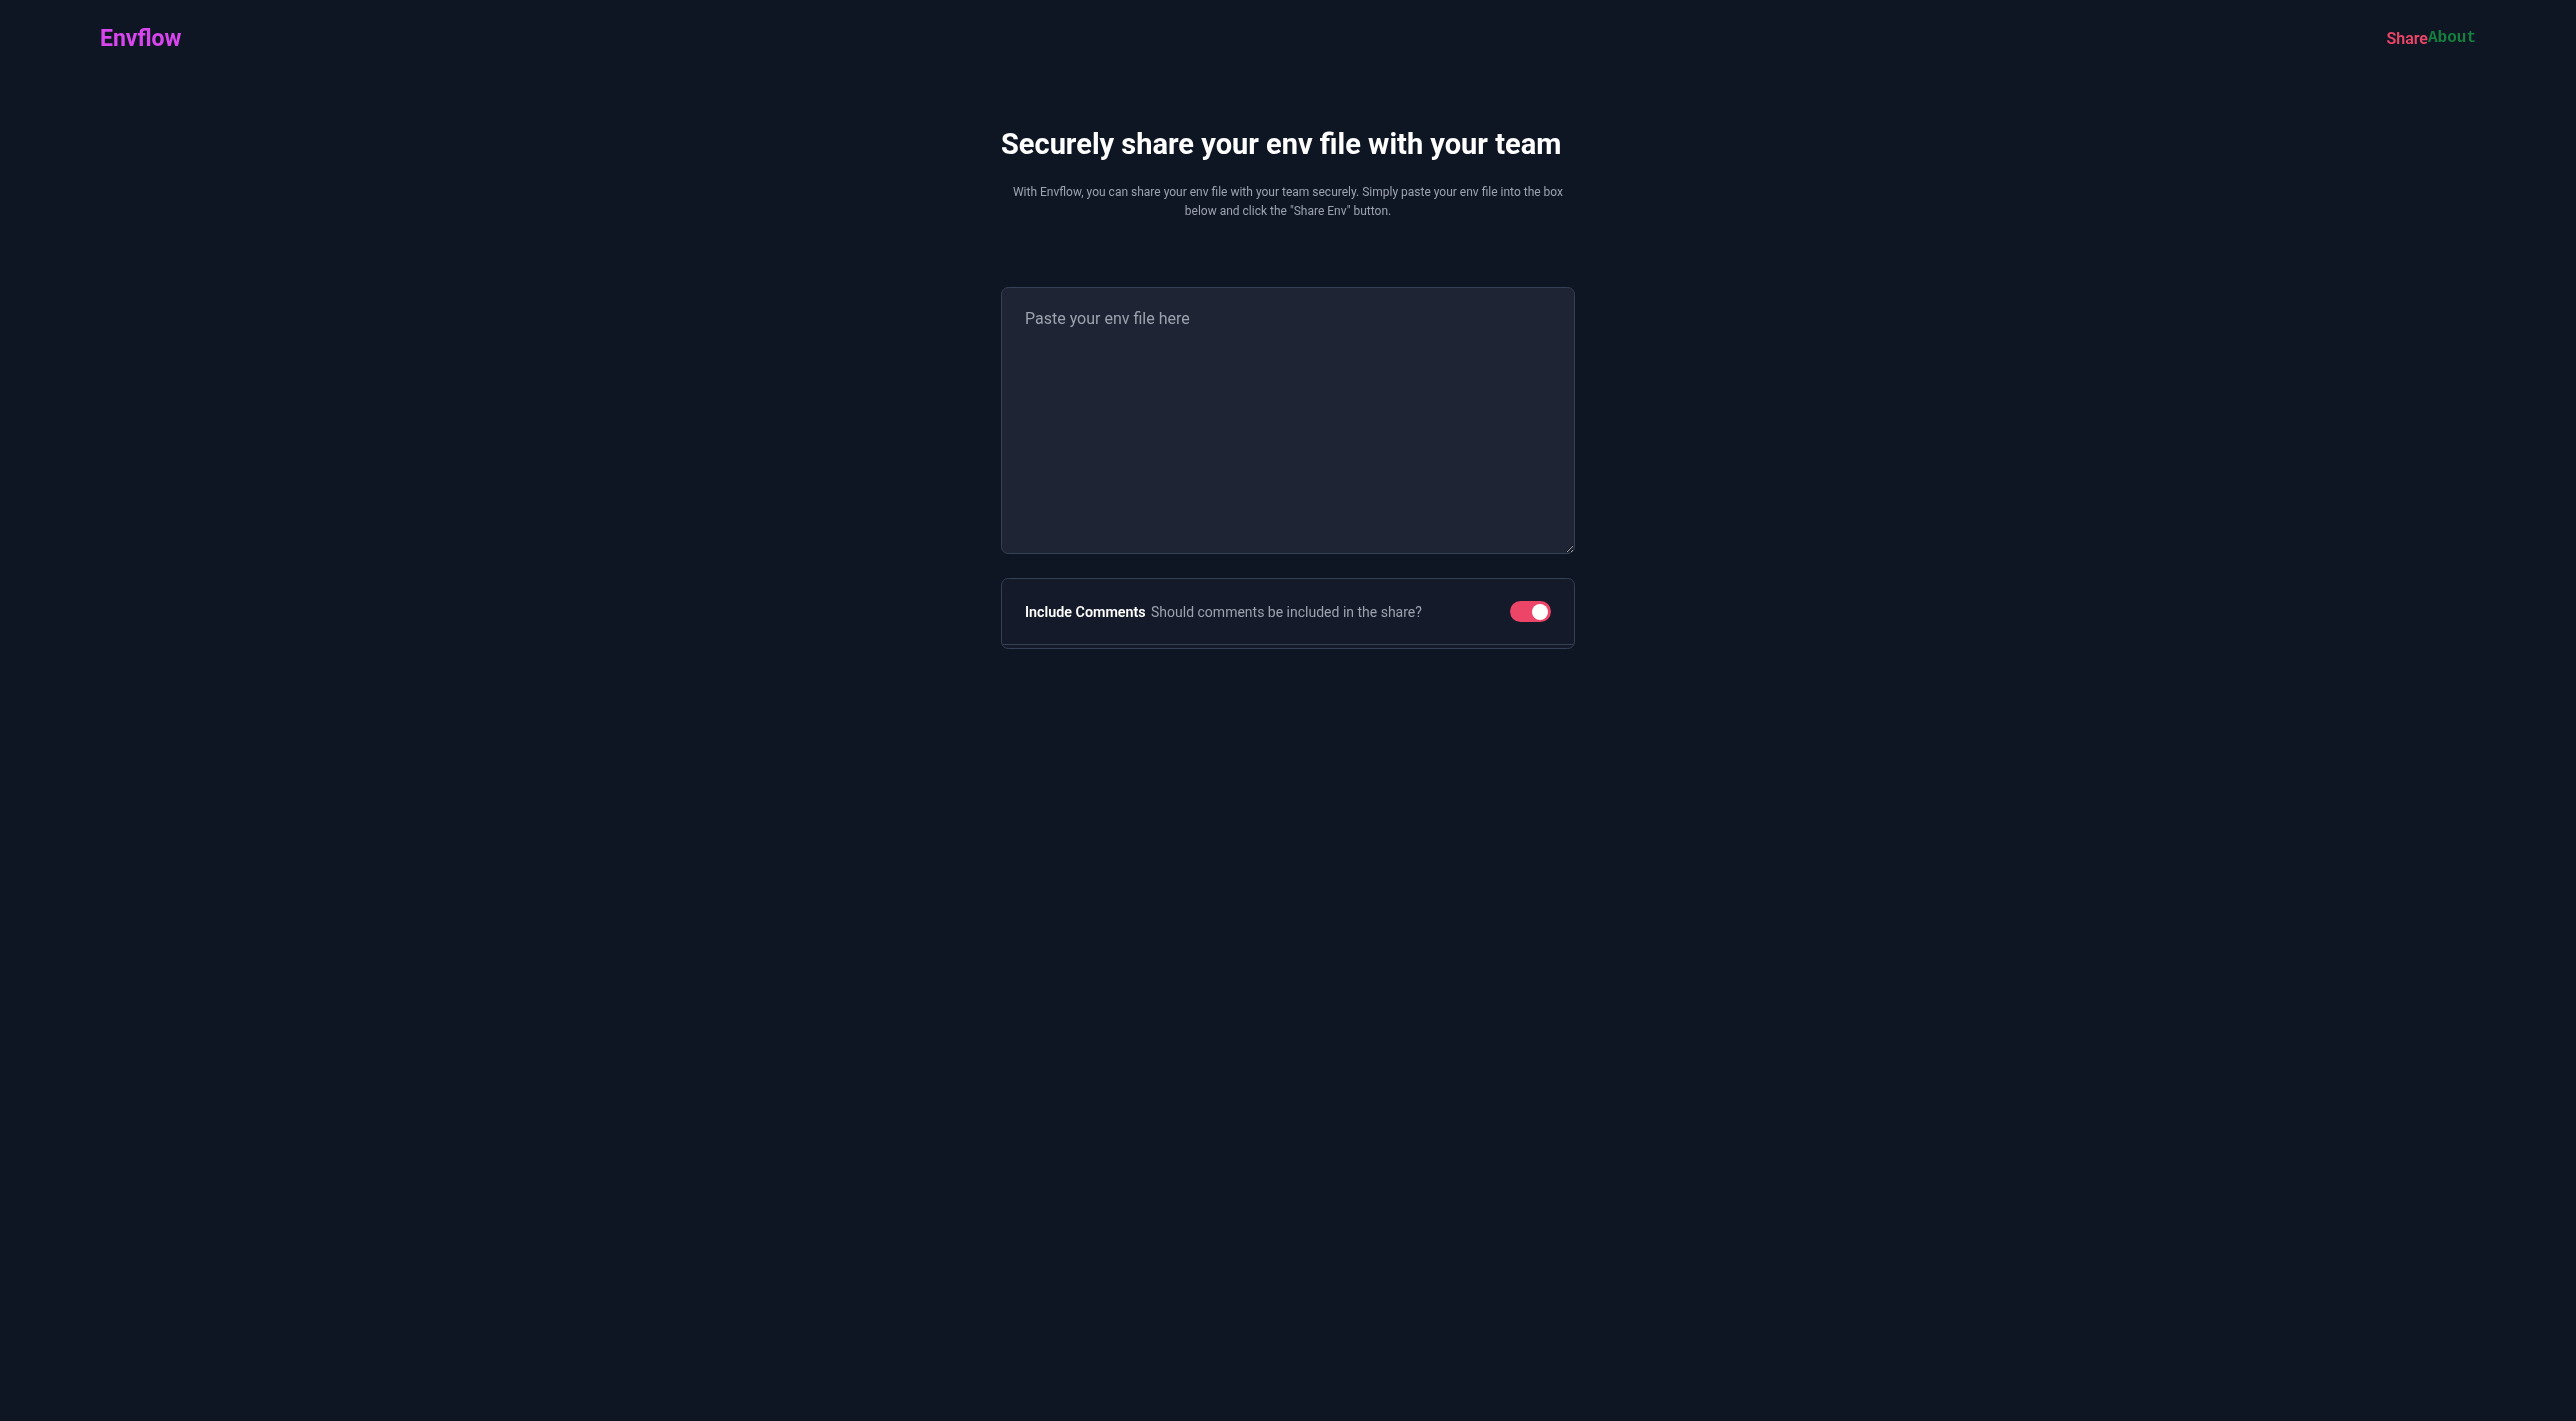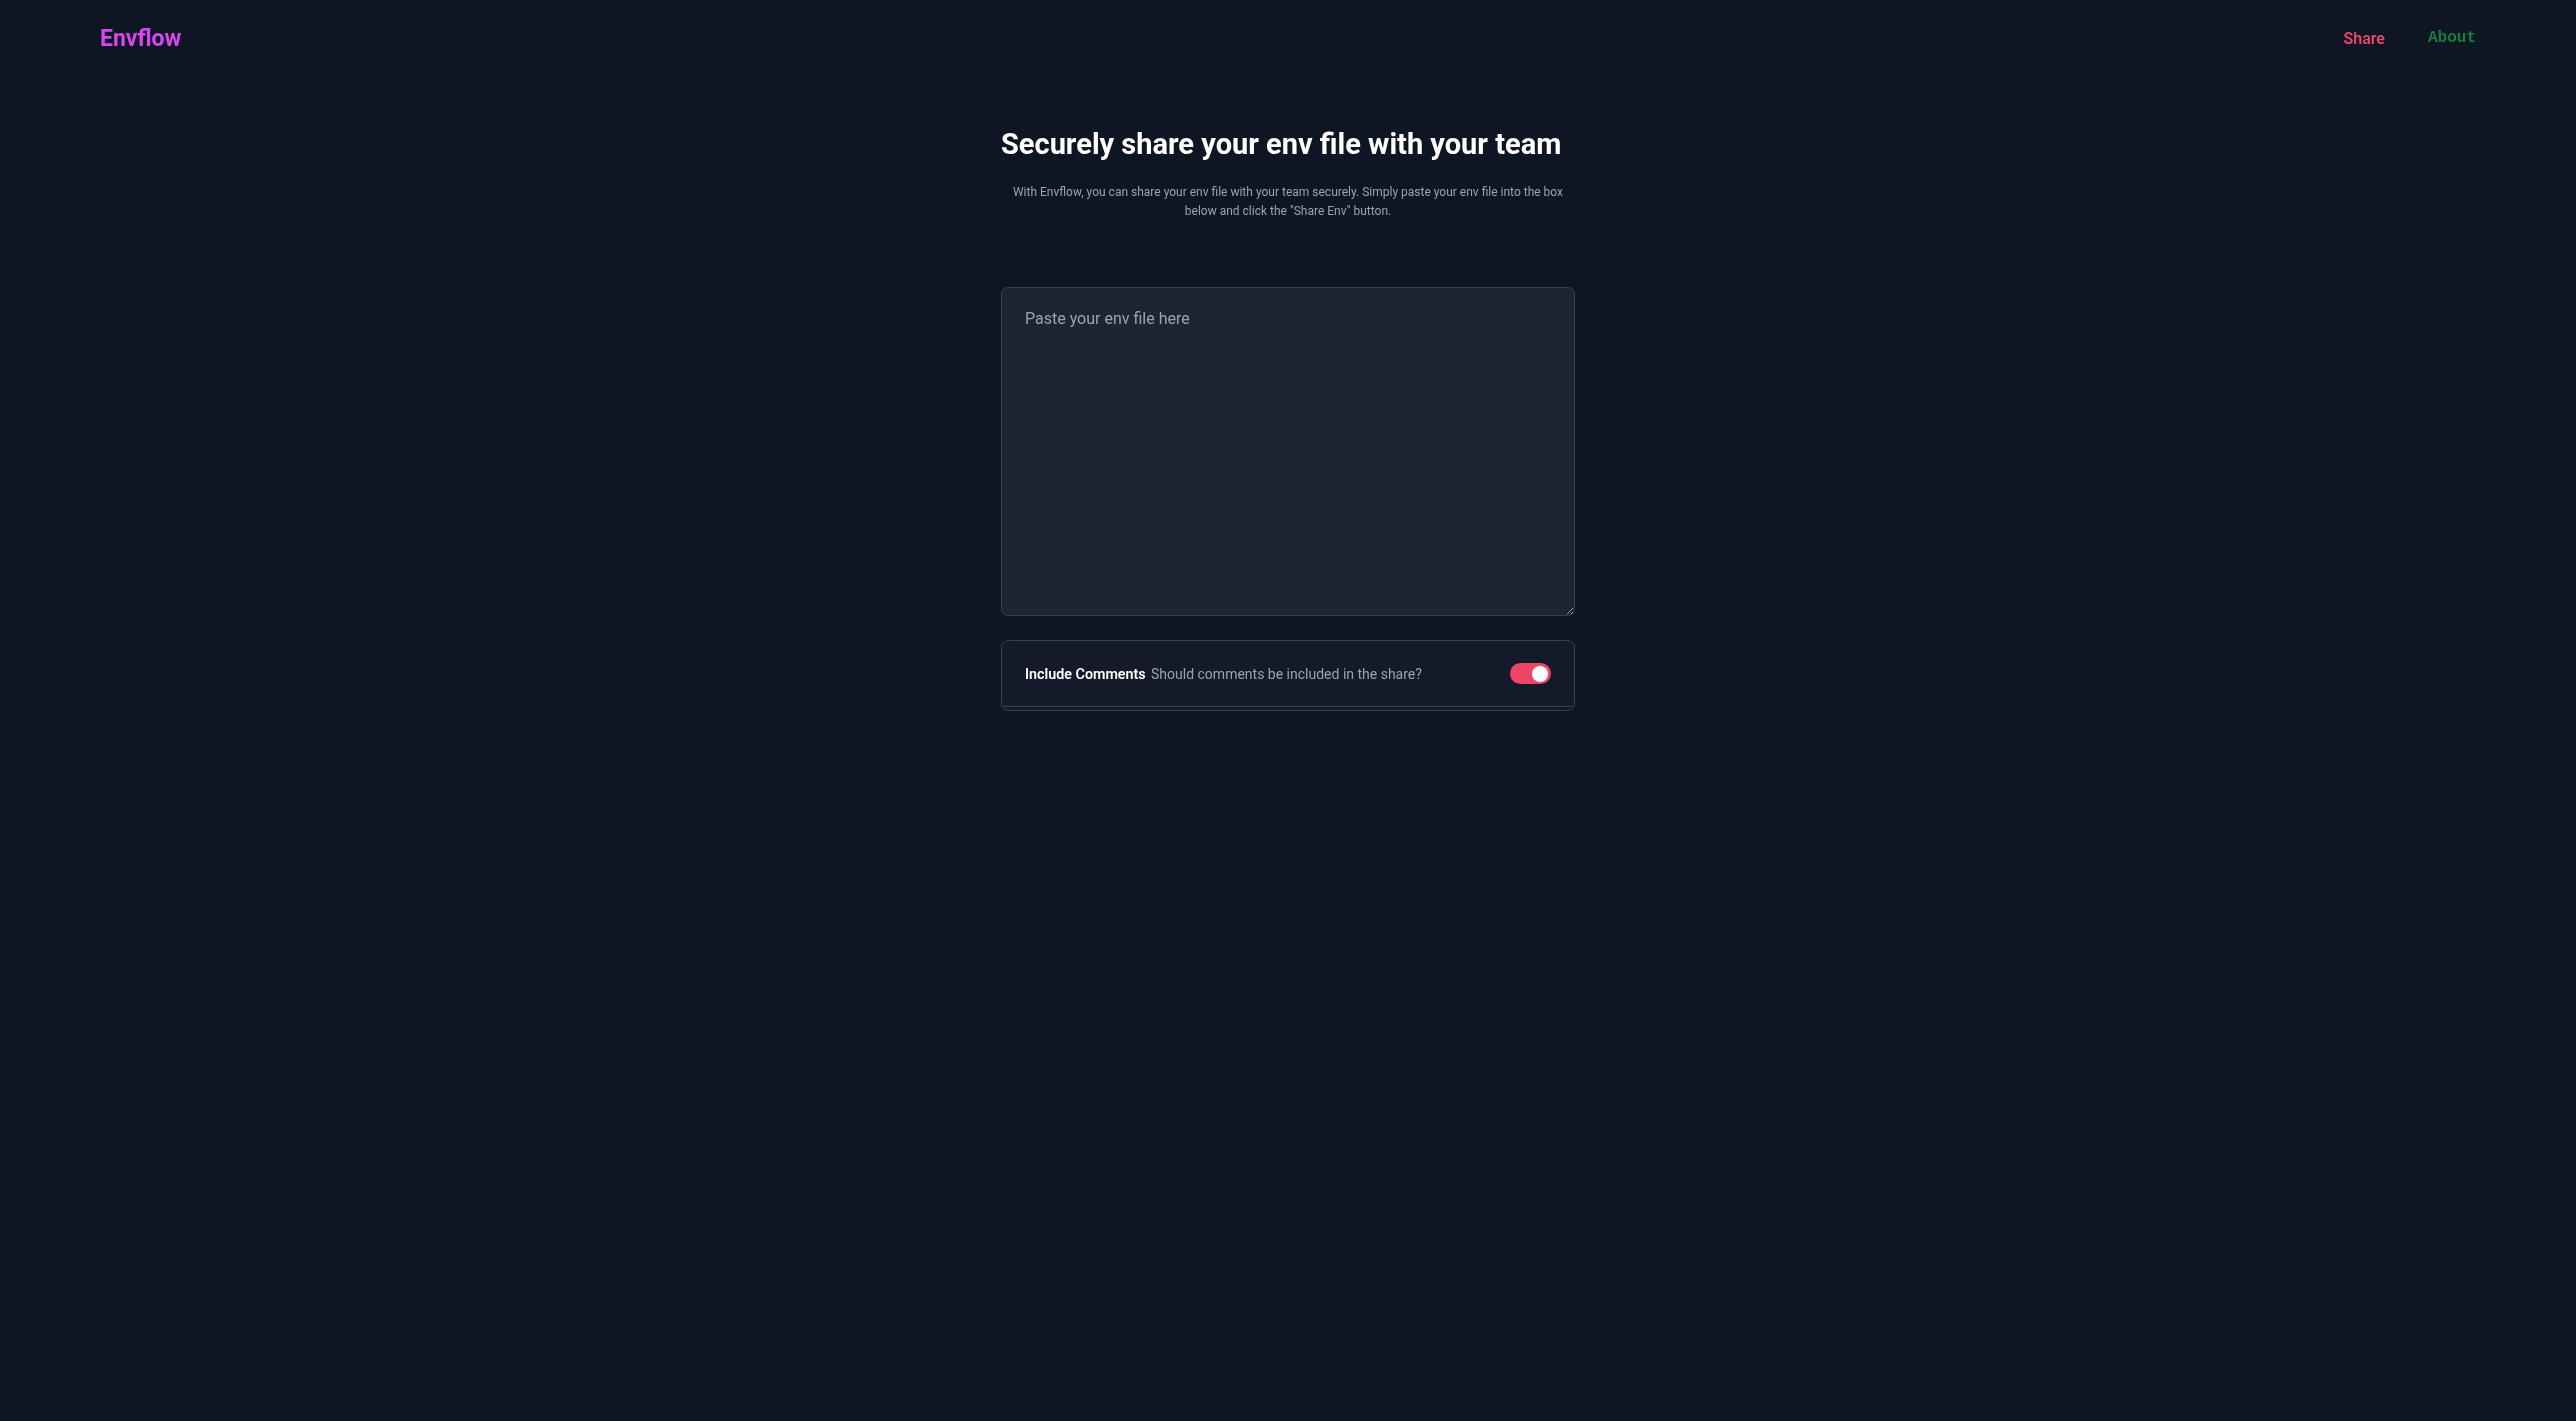--- a/index.html
+++ b/index.html
@@ -23,21 +23,20 @@
     }
 
     .logo {
       font-size: 23px;
       font-weight: 700;
       color: #d946ef;
     }
 
     .nav {
       display: flex;
-      gap: 43px;
     }
 
     .nav-link {
       font-size: 16px;
       font-weight: 600;
       cursor: pointer;
     }
 
     .nav-link.active {
       color: #ec4568;
@@ -65,21 +64,21 @@
     .subtitle {
       font-size: 12px;
       text-align: center;
       color: #9ca3af;
       line-height: 1.6;
       margin-bottom: 66px;
     }
 
     .textarea {
       width: 100%;
-      height: 329px;
+      height: 267px;
       background-color: #1e2433;
       border: 0.9px solid #334155;
       border-radius: 7.2px;
       padding: 21.5px 23px;
       font-size: 16px;
       color: #ffffff;
       resize: vertical;
       font-family: inherit;
     }
 

